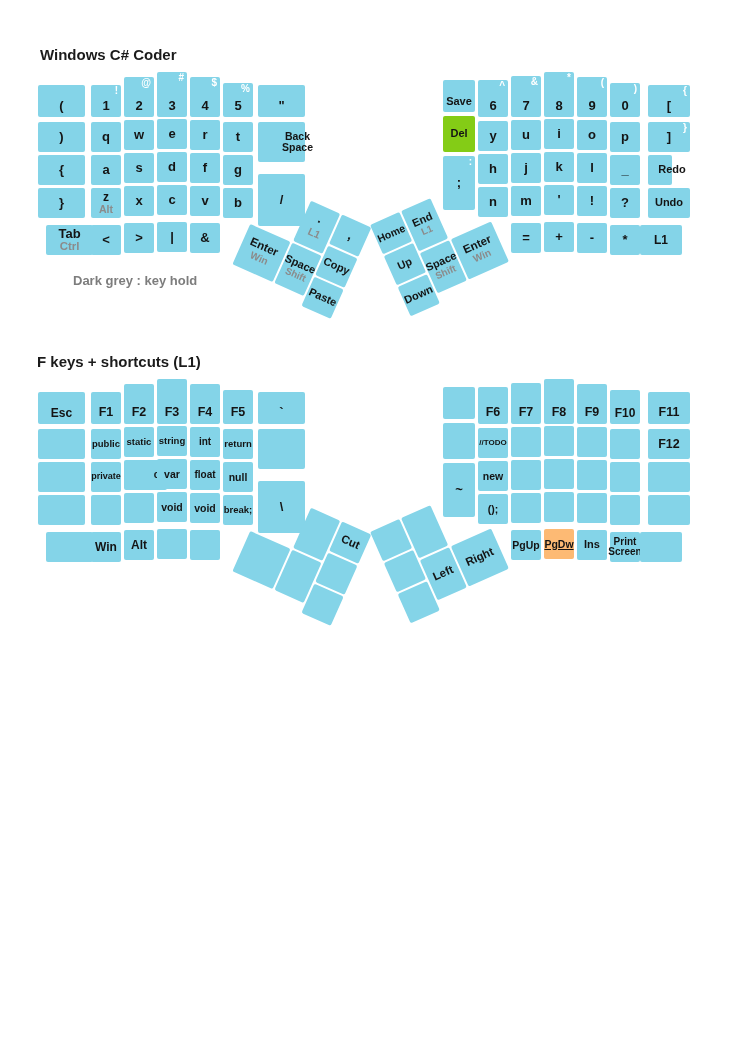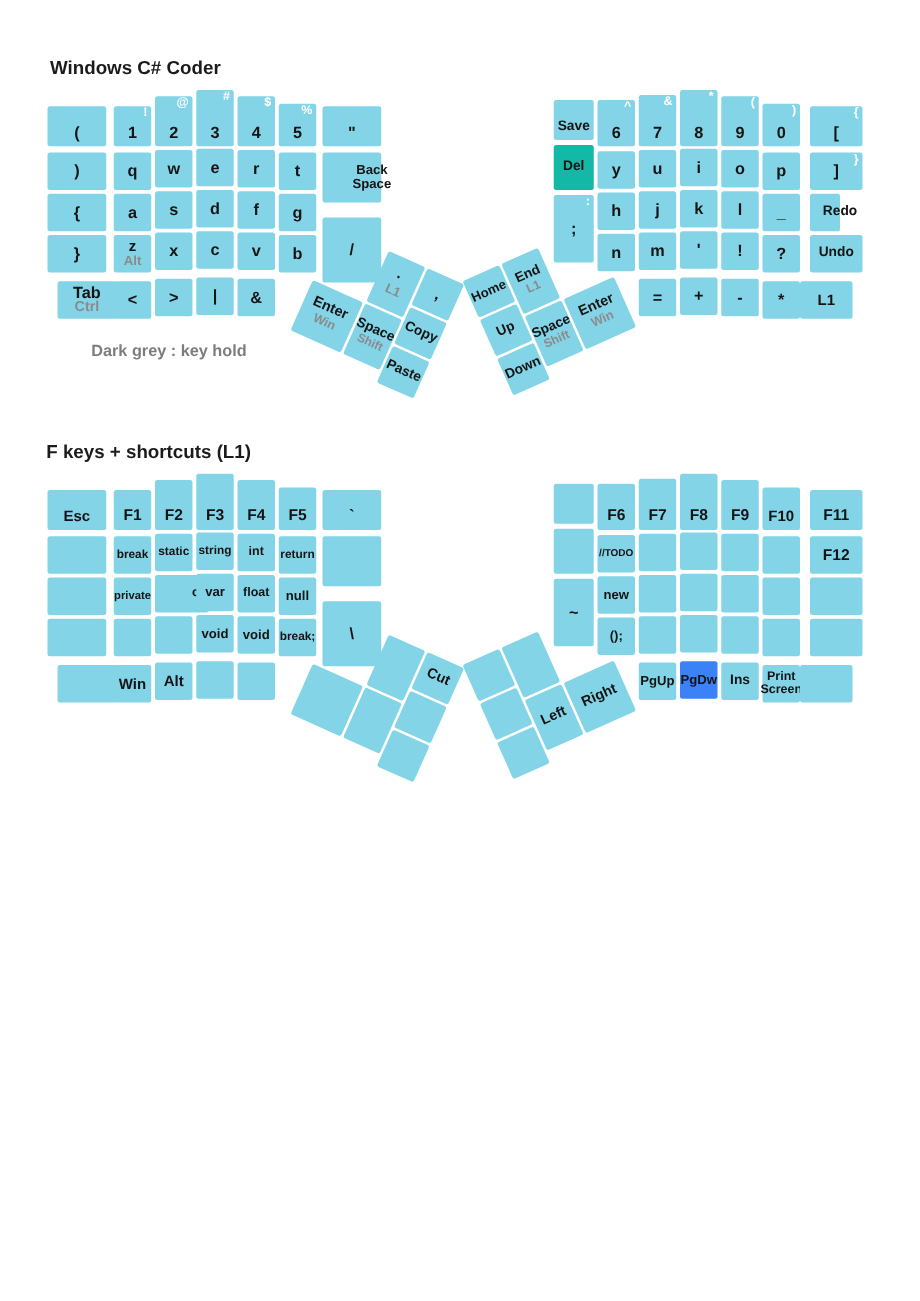--- a/index.html
+++ b/index.html
@@ -150,21 +150,21 @@
       <div class="lab">9</div>
     </div>
     <div class="key e" style="left: 610px; top: 83px; width: 30px; height: 34px; font-size: 13px; background: rgb(132, 212, 232);">
       <span class="sub">)</span>
       <div class="lab">0</div>
     </div>
     <div class="key e" style="left: 648px; top: 85px; width: 42px; height: 32px; font-size: 13px; background: rgb(132, 212, 232);">
       <span class="sub">{</span>
       <div class="lab">[</div>
     </div>
-    <div class="key" style="left: 443px; top: 116px; width: 32px; height: 36px; font-size: 11px; background: #14b8a6; justify-content: center;">
+    <div class="key" style="left: 443px; top: 116px; width: 32px; height: 36px; font-size: 11px; background: #84cc16; justify-content: center;">
       <div class="lab">Del</div>
     </div>
     <div class="key" style="left: 478px; top: 121px; width: 30px; height: 30px; font-size: 13px; background: rgb(132, 212, 232);">
       <div class="lab">y</div>
     </div>
     <div class="key" style="left: 511px; top: 120px; width: 30px; height: 30px; font-size: 13px; background: rgb(132, 212, 232);">
       <div class="lab">u</div>
     </div>
     <div class="key" style="left: 544px; top: 119px; width: 30px; height: 30px; font-size: 13px; background: rgb(132, 212, 232);">
       <div class="lab">i</div>
@@ -296,21 +296,21 @@
       <div class="lab">F4</div>
     </div>
     <div class="key e" style="left: 223px; top: 390px; width: 30px; height: 34px; font-size: 12.5px; background: rgb(132, 212, 232);">
       <div class="lab">F5</div>
     </div>
     <div class="key e" style="left: 258px; top: 392px; width: 47px; height: 32px; font-size: 13px; background: rgb(132, 212, 232);">
       <div class="lab">`</div>
     </div>
     <div class="key" style="left: 38px; top: 429px; width: 47px; height: 30px; font-size: 13px; background: rgb(132, 212, 232);"></div>
     <div class="key" style="left: 91px; top: 429px; width: 30px; height: 30px; font-size: 9.5px; background: rgb(132, 212, 232);">
-      <div class="lab">break</div>
+      <div class="lab">public</div>
     </div>
     <div class="key" style="left: 124px; top: 427px; width: 30px; height: 30px; font-size: 9.5px; background: rgb(132, 212, 232);">
       <div class="lab">static</div>
     </div>
     <div class="key" style="left: 157px; top: 426px; width: 30px; height: 30px; font-size: 9.5px; background: rgb(132, 212, 232);">
       <div class="lab">string</div>
     </div>
     <div class="key" style="left: 190px; top: 427px; width: 30px; height: 30px; font-size: 10px; background: rgb(132, 212, 232);">
       <div class="lab">int</div>
     </div>
@@ -403,21 +403,21 @@
       <div class="lab">();</div>
     </div>
     <div class="key" style="left: 511px; top: 493px; width: 30px; height: 30px; font-size: 13px; background: rgb(132, 212, 232);"></div>
     <div class="key" style="left: 544px; top: 492px; width: 30px; height: 30px; font-size: 13px; background: rgb(132, 212, 232);"></div>
     <div class="key" style="left: 577px; top: 493px; width: 30px; height: 30px; font-size: 13px; background: rgb(132, 212, 232);"></div>
     <div class="key" style="left: 610px; top: 495px; width: 30px; height: 30px; font-size: 13px; background: rgb(132, 212, 232);"></div>
     <div class="key" style="left: 648px; top: 495px; width: 42px; height: 30px; font-size: 13px; background: rgb(132, 212, 232);"></div>
     <div class="key" style="left: 511px; top: 530px; width: 30px; height: 30px; font-size: 10.5px; background: rgb(132, 212, 232);">
       <div class="lab">PgUp</div>
     </div>
-    <div class="key" style="left: 544px; top: 529px; width: 30px; height: 30px; font-size: 10.5px; background: #3b82f6;">
+    <div class="key" style="left: 544px; top: 529px; width: 30px; height: 30px; font-size: 10.5px; background: #fdba74; text-decoration: underline;">
       <div class="lab">PgDw</div>
     </div>
     <div class="key" style="left: 577px; top: 530px; width: 30px; height: 30px; font-size: 11px; background: rgb(132, 212, 232);">
       <div class="lab">Ins</div>
     </div>
     <div class="key" style="left: 610px; top: 532px; width: 30px; height: 30px; font-size: 10px; background: rgb(132, 212, 232);">
       <div class="lab">Print
 Screen</div>
     </div>
     <div class="key" style="left: 640px; top: 532px; width: 42px; height: 30px; font-size: 13px; background: rgb(132, 212, 232);"></div>

